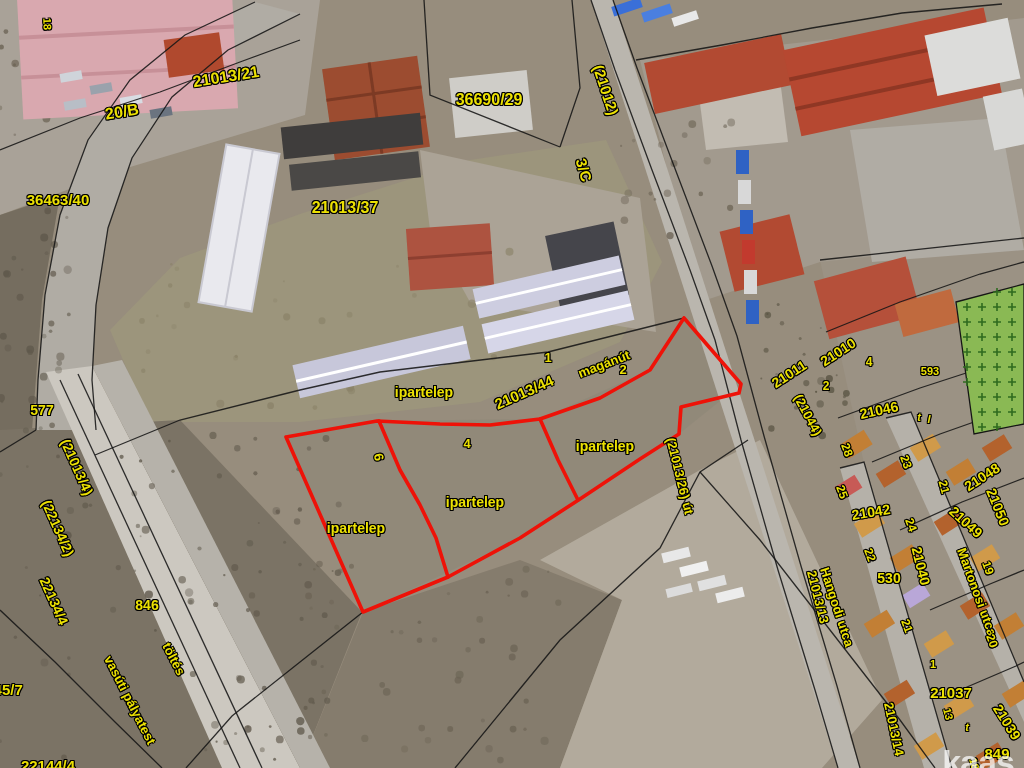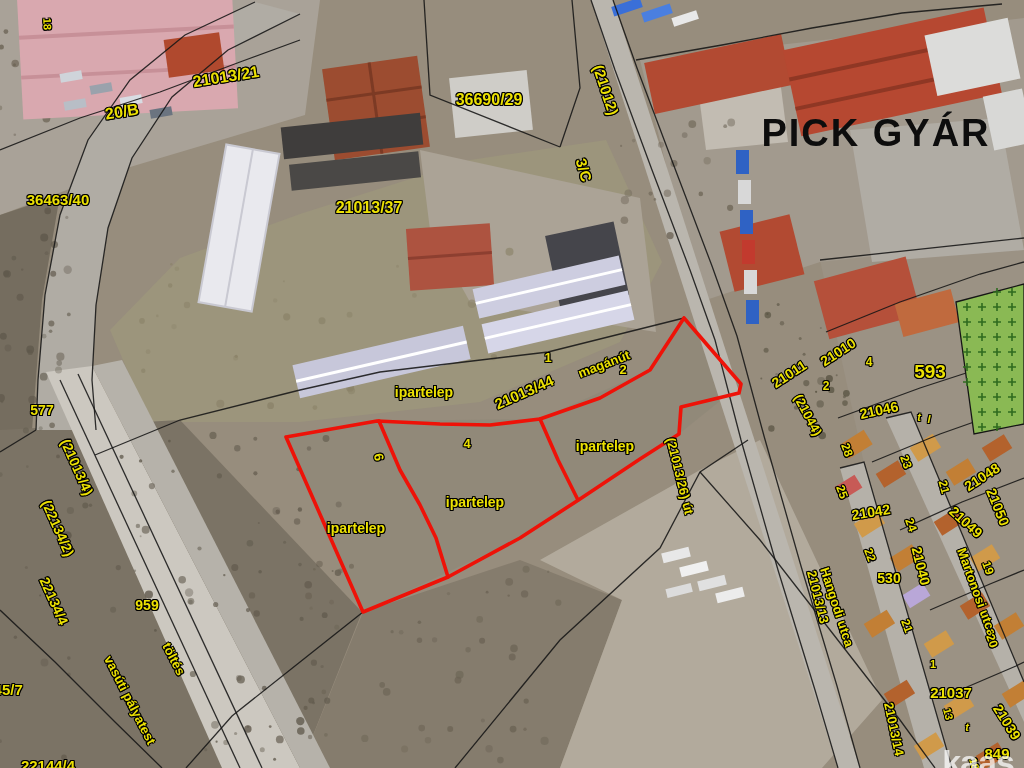--- a/index.html
+++ b/index.html
@@ -475,47 +475,46 @@
   </svg>
 
   <div id="labels">
       <span class="lbl" style="left: 47px; top: 24px; font-size: 11px; transform: translate(-50%, -50%) rotate(88deg);">18</span>
       <span class="lbl" style="left: 226px; top: 77px; font-size: 16px; transform: translate(-50%, -50%) rotate(-9deg);">21013/21</span>
       <span class="lbl" style="left: 122px; top: 112px; font-size: 16px; transform: translate(-50%, -50%) rotate(-9deg);">20/B</span>
       <span class="lbl" style="left: 58px; top: 199px; font-size: 15px; transform: translate(-50%, -50%) rotate(0deg);">36463/40</span>
       <span class="lbl" style="left: 489px; top: 100px; font-size: 16px; transform: translate(-50%, -50%) rotate(0deg);">36690/29</span>
       <span class="lbl" style="left: 606px; top: 90px; font-size: 15px; transform: translate(-50%, -50%) rotate(72deg);">(21012)</span>
       <span class="lbl" style="left: 584px; top: 170px; font-size: 15px; transform: translate(-50%, -50%) rotate(74deg);">3/C</span>
-      <span class="lbl" style="left: 345px; top: 208px; font-size: 16px; transform: translate(-50%, -50%) rotate(0deg); margin-left: 24px;">21013/37</span>
-      <span class="lbl k" style="left: 876px; top: 133px; font-size: 38px; transform: translate(-50%, -50%) rotate(0deg);">PICK GYÁR</span>
+      <span class="lbl" style="left: 345px; top: 208px; font-size: 16px; transform: translate(-50%, -50%) rotate(0deg);">21013/37</span>
       <span class="lbl" style="left: 42px; top: 410px; font-size: 14px; transform: translate(-50%, -50%) rotate(0deg);">577</span>
       <span class="lbl" style="left: 77px; top: 467px; font-size: 14px; transform: translate(-50%, -50%) rotate(66deg);">(21013/4)</span>
       <span class="lbl" style="left: 58px; top: 528px; font-size: 14px; transform: translate(-50%, -50%) rotate(66deg);">(22134/2)</span>
       <span class="lbl" style="left: 54px; top: 601px; font-size: 14px; transform: translate(-50%, -50%) rotate(66deg);">22134/4</span>
-      <span class="lbl" style="left: 147px; top: 605px; font-size: 14px; transform: translate(-50%, -50%) rotate(0deg);">959</span>
+      <span class="lbl" style="left: 147px; top: 605px; font-size: 14px; transform: translate(-50%, -50%) rotate(0deg);">846</span>
       <span class="lbl" style="left: 174px; top: 659px; font-size: 13px; transform: translate(-50%, -50%) rotate(63deg);">töltés</span>
       <span class="lbl" style="left: 130px; top: 700px; font-size: 13px; transform: translate(-50%, -50%) rotate(63deg);">vasúti pályatest</span>
       <span class="lbl" style="left: 4px; top: 689px; font-size: 15px; transform: translate(-50%, -50%) rotate(0deg);">145/7</span>
       <span class="lbl" style="left: 48px; top: 765px; font-size: 15px; transform: translate(-50%, -50%) rotate(0deg);">22144/4</span>
       <span class="lbl" style="left: 424px; top: 392px; font-size: 14px; transform: translate(-50%, -50%) rotate(0deg);">ipartelep</span>
       <span class="lbl" style="left: 548px; top: 357px; font-size: 13px; transform: translate(-50%, -50%) rotate(0deg);">1</span>
       <span class="lbl" style="left: 524px; top: 392px; font-size: 15px; transform: translate(-50%, -50%) rotate(-24deg);">21013/44</span>
       <span class="lbl" style="left: 604px; top: 364px; font-size: 13px; transform: translate(-50%, -50%) rotate(-21deg);">magánút</span>
       <span class="lbl" style="left: 623px; top: 369px; font-size: 13px; transform: translate(-50%, -50%) rotate(0deg);">2</span>
       <span class="lbl" style="left: 467px; top: 443px; font-size: 13px; transform: translate(-50%, -50%) rotate(0deg);">4</span>
       <span class="lbl" style="left: 379px; top: 457px; font-size: 13px; transform: translate(-50%, -50%) rotate(78deg);">6</span>
       <span class="lbl" style="left: 605px; top: 446px; font-size: 14px; transform: translate(-50%, -50%) rotate(0deg);">ipartelep</span>
       <span class="lbl" style="left: 475px; top: 502px; font-size: 14px; transform: translate(-50%, -50%) rotate(0deg);">ipartelep</span>
       <span class="lbl" style="left: 356px; top: 528px; font-size: 14px; transform: translate(-50%, -50%) rotate(0deg);">ipartelep</span>
       <span class="lbl" style="left: 680px; top: 476px; font-size: 13px; transform: translate(-50%, -50%) rotate(76deg);">(21013/26) út</span>
       <span class="lbl" style="left: 789px; top: 374px; font-size: 14px; transform: translate(-50%, -50%) rotate(-33deg);">21011</span>
       <span class="lbl" style="left: 838px; top: 352px; font-size: 14px; transform: translate(-50%, -50%) rotate(-33deg);">21010</span>
       <span class="lbl" style="left: 869px; top: 362px; font-size: 12px; transform: translate(-50%, -50%) rotate(0deg);">4</span>
       <span class="lbl" style="left: 826px; top: 386px; font-size: 12px; transform: translate(-50%, -50%) rotate(0deg);">2</span>
-      <span class="lbl" style="left: 930px; top: 371px; font-size: 19px; transform: translate(-50%, -50%) rotate(0deg);">593</span>
+      <span class="lbl" style="left: 930px; top: 371px; font-size: 11px; transform: translate(-50%, -50%) rotate(0deg);">593</span>
       <span class="lbl" style="left: 808px; top: 415px; font-size: 13px; transform: translate(-50%, -50%) rotate(62deg);">(21044)</span>
       <span class="lbl" style="left: 879px; top: 410px; font-size: 14px; transform: translate(-50%, -50%) rotate(-12deg);">21046</span>
       <span class="lbl i" style="left: 919px; top: 417px; font-size: 11px; transform: translate(-50%, -50%) rotate(0deg);">t</span>
       <span class="lbl i" style="left: 929px; top: 419px; font-size: 11px; transform: translate(-50%, -50%) rotate(0deg);">l</span>
       <span class="lbl" style="left: 847px; top: 450px; font-size: 12px; transform: translate(-50%, -50%) rotate(70deg);">28</span>
       <span class="lbl" style="left: 906px; top: 462px; font-size: 12px; transform: translate(-50%, -50%) rotate(70deg);">23</span>
       <span class="lbl" style="left: 944px; top: 487px; font-size: 12px; transform: translate(-50%, -50%) rotate(75deg);">21</span>
       <span class="lbl" style="left: 982px; top: 477px; font-size: 14px; transform: translate(-50%, -50%) rotate(-33deg);">21048</span>
       <span class="lbl" style="left: 842px; top: 492px; font-size: 12px; transform: translate(-50%, -50%) rotate(70deg);">25</span>
       <span class="lbl" style="left: 871px; top: 512px; font-size: 14px; transform: translate(-50%, -50%) rotate(-9deg);">21042</span>

